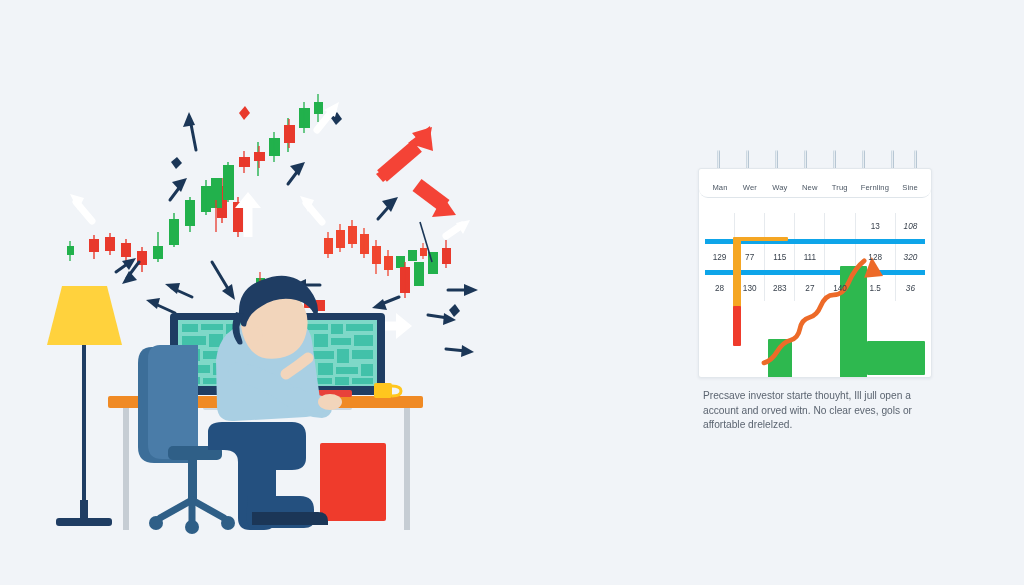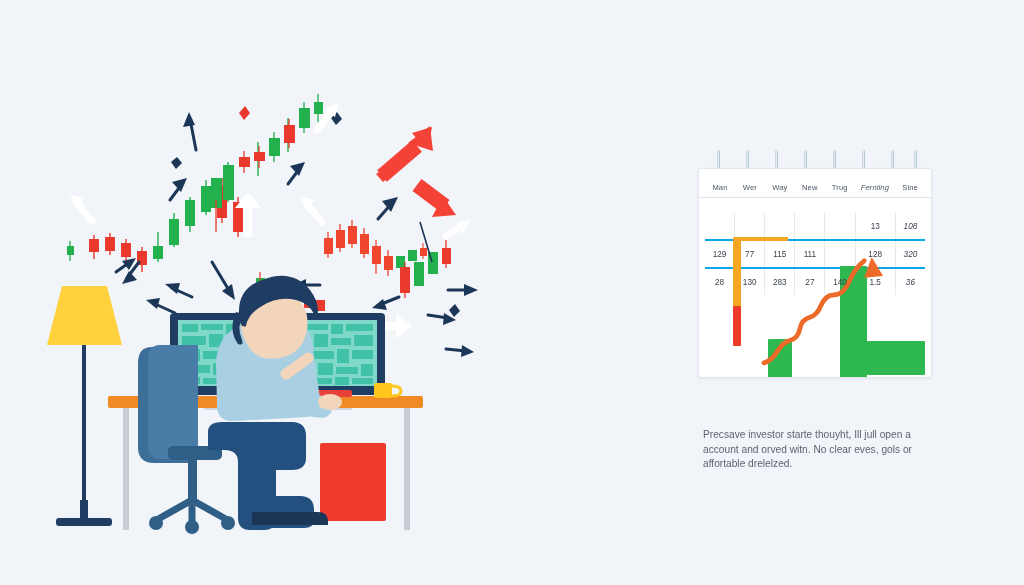--- a/index.html
+++ b/index.html
@@ -61,42 +61,43 @@
     width: 9px;
     height: 12px;
     border-radius: 50% 50% 50% 50%;
     background: radial-gradient(circle at 35% 30%, #5c7a94, #27455f 70%, #1d3448);
   }
 
   .cal-head {
     display: flex;
     padding: 14px 6px 5px 6px;
     border-bottom: 1px solid #dfe5ea;
+    border-radius: 9px;
   }
   .cal-head div {
     flex: 1;
     text-align: center;
     font-size: 7.6px;
     letter-spacing: .1px;
     color: #4b5663;
     font-family: "Liberation Sans", sans-serif;
   }
-  .cal-head div:nth-child(6) { flex: 1.35; font-style: italic; }
+  .cal-head div:nth-child(6) { flex: 1.35; }
 
   .cal-grid {
     position: absolute;
     left: 6px;
     top: 44px;
     right: 6px;
     bottom: 4px;
   }
   .cal-row {
     display: flex;
     height: 26px;
-    border-bottom: 2px solid #0ea5e9;
+    border-bottom: 5px solid #0ea5e9;
   }
   .cal-row:last-child { border-bottom: none; }
   .cal-cell {
     flex: 1;
     position: relative;
     border-right: 1px solid #e6eaee;
     font-size: 8.2px;
     color: #39424d;
     display: flex;
     align-items: center;
@@ -123,21 +124,21 @@
     right: 6px;
     bottom: 4px;
     z-index: 3;
     pointer-events: none;
   }
 
   
   #caption {
     position: absolute;
     left: 703px;
-    top: 428px;
+    top: 389px;
     width: 236px;
   }
   #caption p {
     margin: 0 0 10px 0;
     font-size: 10.2px;
     line-height: 14.6px;
     color: #5b6470;
     font-family: "Liberation Sans", sans-serif;
   }
 

